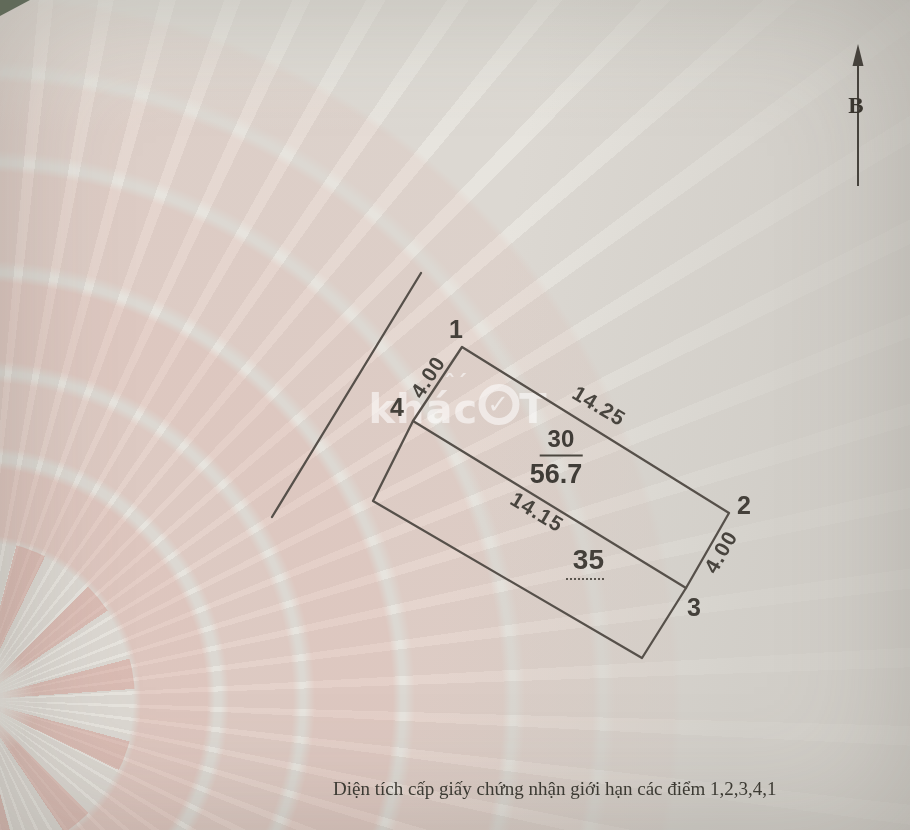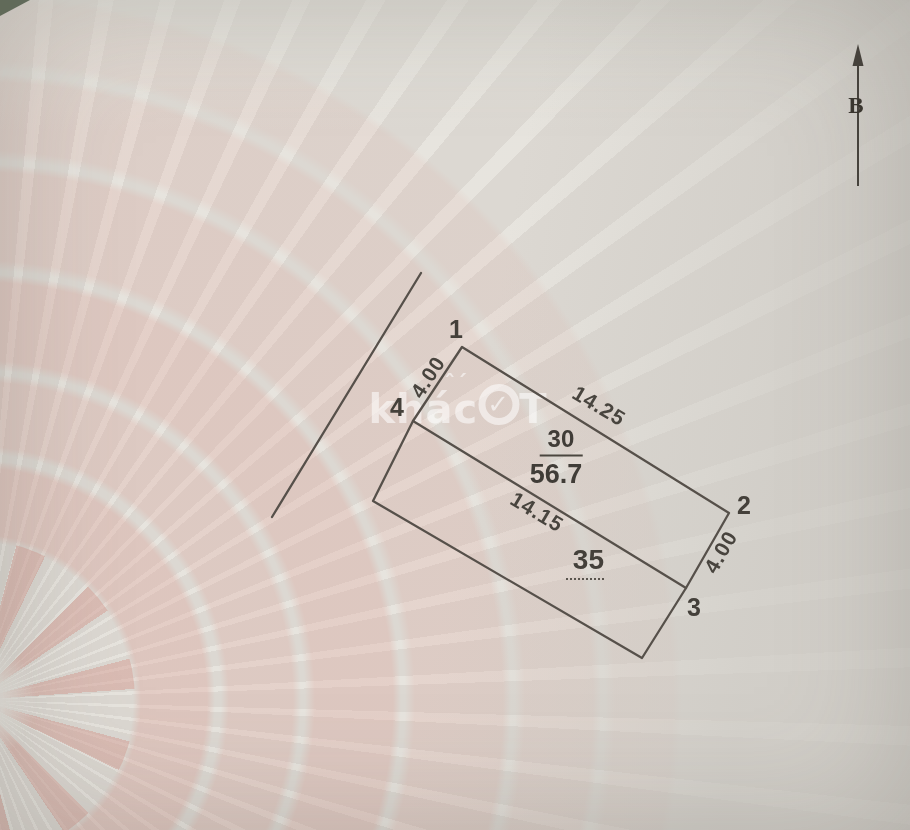--- a/index.html
+++ b/index.html
@@ -95,14 +95,15 @@
   <div class="fraction">
     <span class="num">30</span>
     <div class="den">56.7</div>
   </div>
 
   <div class="n35box">
     <div class="n35">35</div>
     <div class="dots"></div>
   </div>
 
+  <div class="footer">Diện tích cấp giấy chứng nhận giới hạn các điểm 1,2,3,4,1</div>
 
 </div>
 
 </body></html>

